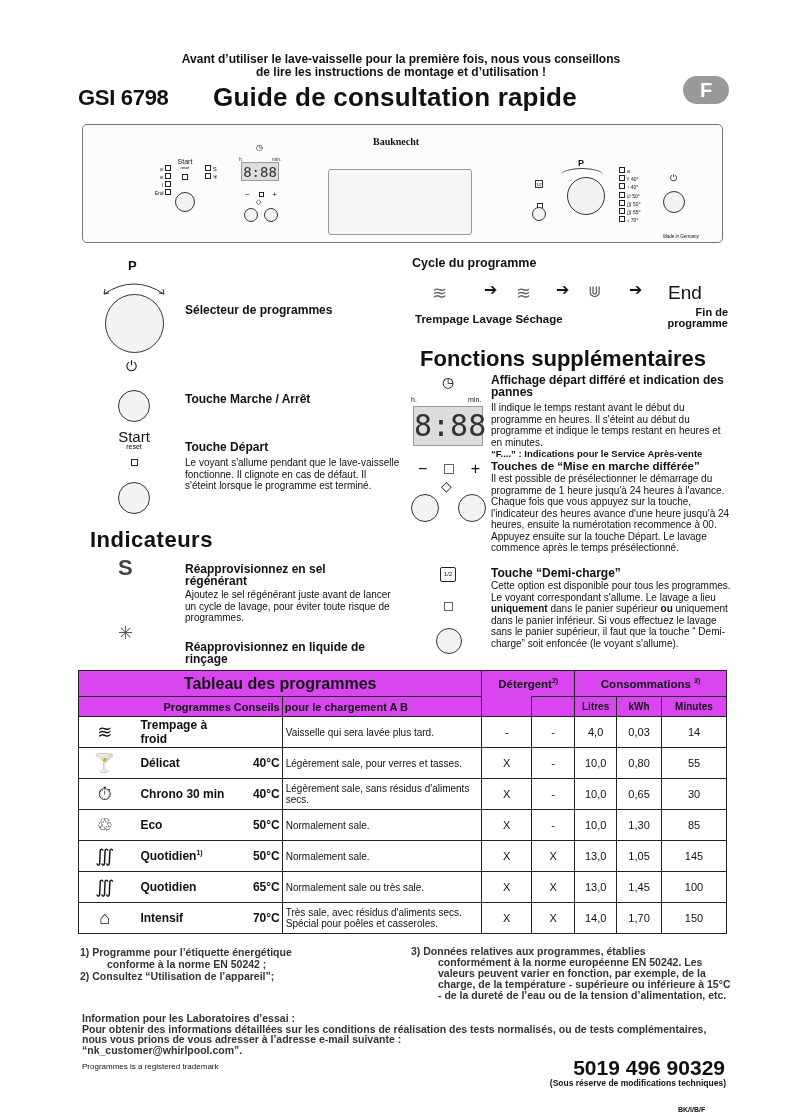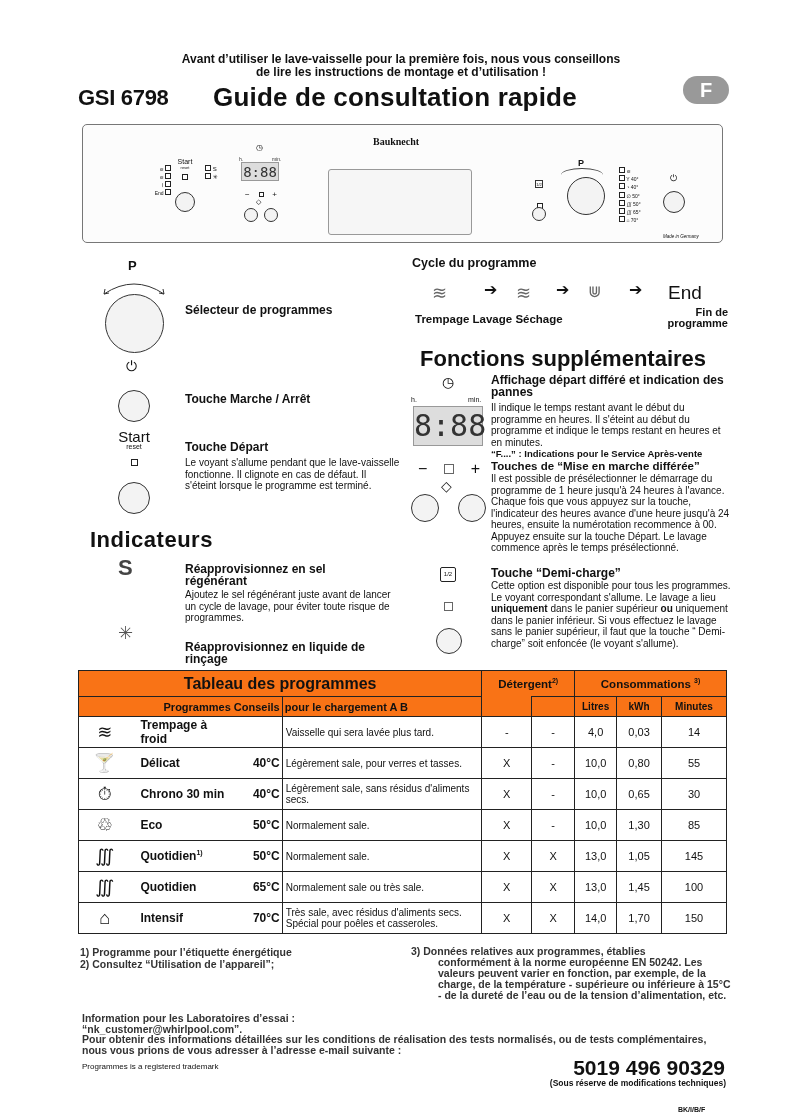--- a/index.html
+++ b/index.html
@@ -15,21 +15,21 @@
   .sq { display: inline-block; width: 6px; height: 6px; border: 1px solid #222; background: #fff; }
   .circ { border: 1px solid #333; border-radius: 50%; background: #f3f3f3; }
   .lcd { background: #ddd; border: 1px solid #999; font-family: "DejaVu Sans Mono", monospace; color: #333; text-align: center; }
 
   .sect-h { font-weight: bold; }
   .desc-b { font-size: 12px; font-weight: bold; }
   .desc { font-size: 10px; line-height: 11.5px; }
 
   table.prog { position: absolute; left: 78px; top: 670px; width: 649px; border-collapse: collapse; font-size: 11px; }
   table.prog td, table.prog th { border: 1px solid #222; }
-  .thead-bg { background: #f97316; }
+  .thead-bg { background: #d946ef; }
   .rowh { height: 31px; }
   .center { text-align: center; }
   .foot { font-size: 10.5px; font-weight: bold; color: #333; line-height: 12px; }
 </style>
 </head>
 <body>
 
 <div class="abs notice">
   <div>Avant d’utiliser le lave-vaisselle pour la première fois, nous vous conseillons</div>
   <div>de lire les instructions de montage et d’utilisation !</div>
@@ -262,29 +262,30 @@
     <td class="center">X</td>
     <td class="center">14,0</td>
     <td class="center">1,70</td>
     <td class="center">150</td>
   </tr>
     </tbody>
 </table>
 
 <div class="abs foot" style="left:80px;top:946px;width:320px;">
   <div>1) Programme pour l’étiquette énergétique</div>
+  <div style="padding-left:27px;">conforme à la norme EN 50242 ;</div>
   <div>2) Consultez “Utilisation de l’appareil”;</div>
 </div>
 <div class="abs foot" style="left:411px;top:946px;width:320px;line-height:11px;">
   <div>3) Données relatives aux programmes, établies</div>
   <div style="padding-left:27px;">conformément à la norme européenne EN 50242. Les valeurs peuvent varier en fonction, par exemple, de la charge, de la température - supérieure ou inférieure à 15°C - de la dureté de l’eau ou de la tension d’alimentation, etc.</div>
 </div>
 
 <div class="abs foot" style="left:82px;top:1013px;width:640px;line-height:10.5px;">
   <div>Information pour les Laboratoires d’essai :</div>
+  <div>Pour obtenir des informations détaillées sur les conditions de réalisation des tests normalisés, ou de tests complémentaires, nous vous prions de vous adresser à l’adresse e-mail suivante :</div>
   <div>“nk_customer@whirlpool.com”.</div>
-  <div>Pour obtenir des informations détaillées sur les conditions de réalisation des tests normalisés, ou de tests complémentaires, nous vous prions de vous adresser à l’adresse e-mail suivante :</div>
 </div>
 
 <div class="abs" style="left:82px;top:1062px;font-size:8px;">Programmes is a registered trademark</div>
 <div class="abs" style="left:500px;top:1056px;width:225px;text-align:right;font-size:21px;font-weight:bold;">5019 496 90329</div>
 <div class="abs" style="left:480px;top:1078px;width:246px;text-align:right;font-size:8.5px;font-weight:bold;">(Sous réserve de modifications techniques)</div>
 <div class="abs" style="left:678px;top:1106px;font-size:7px;font-weight:bold;">BK/I/B/F</div>
 
 </body></html>

